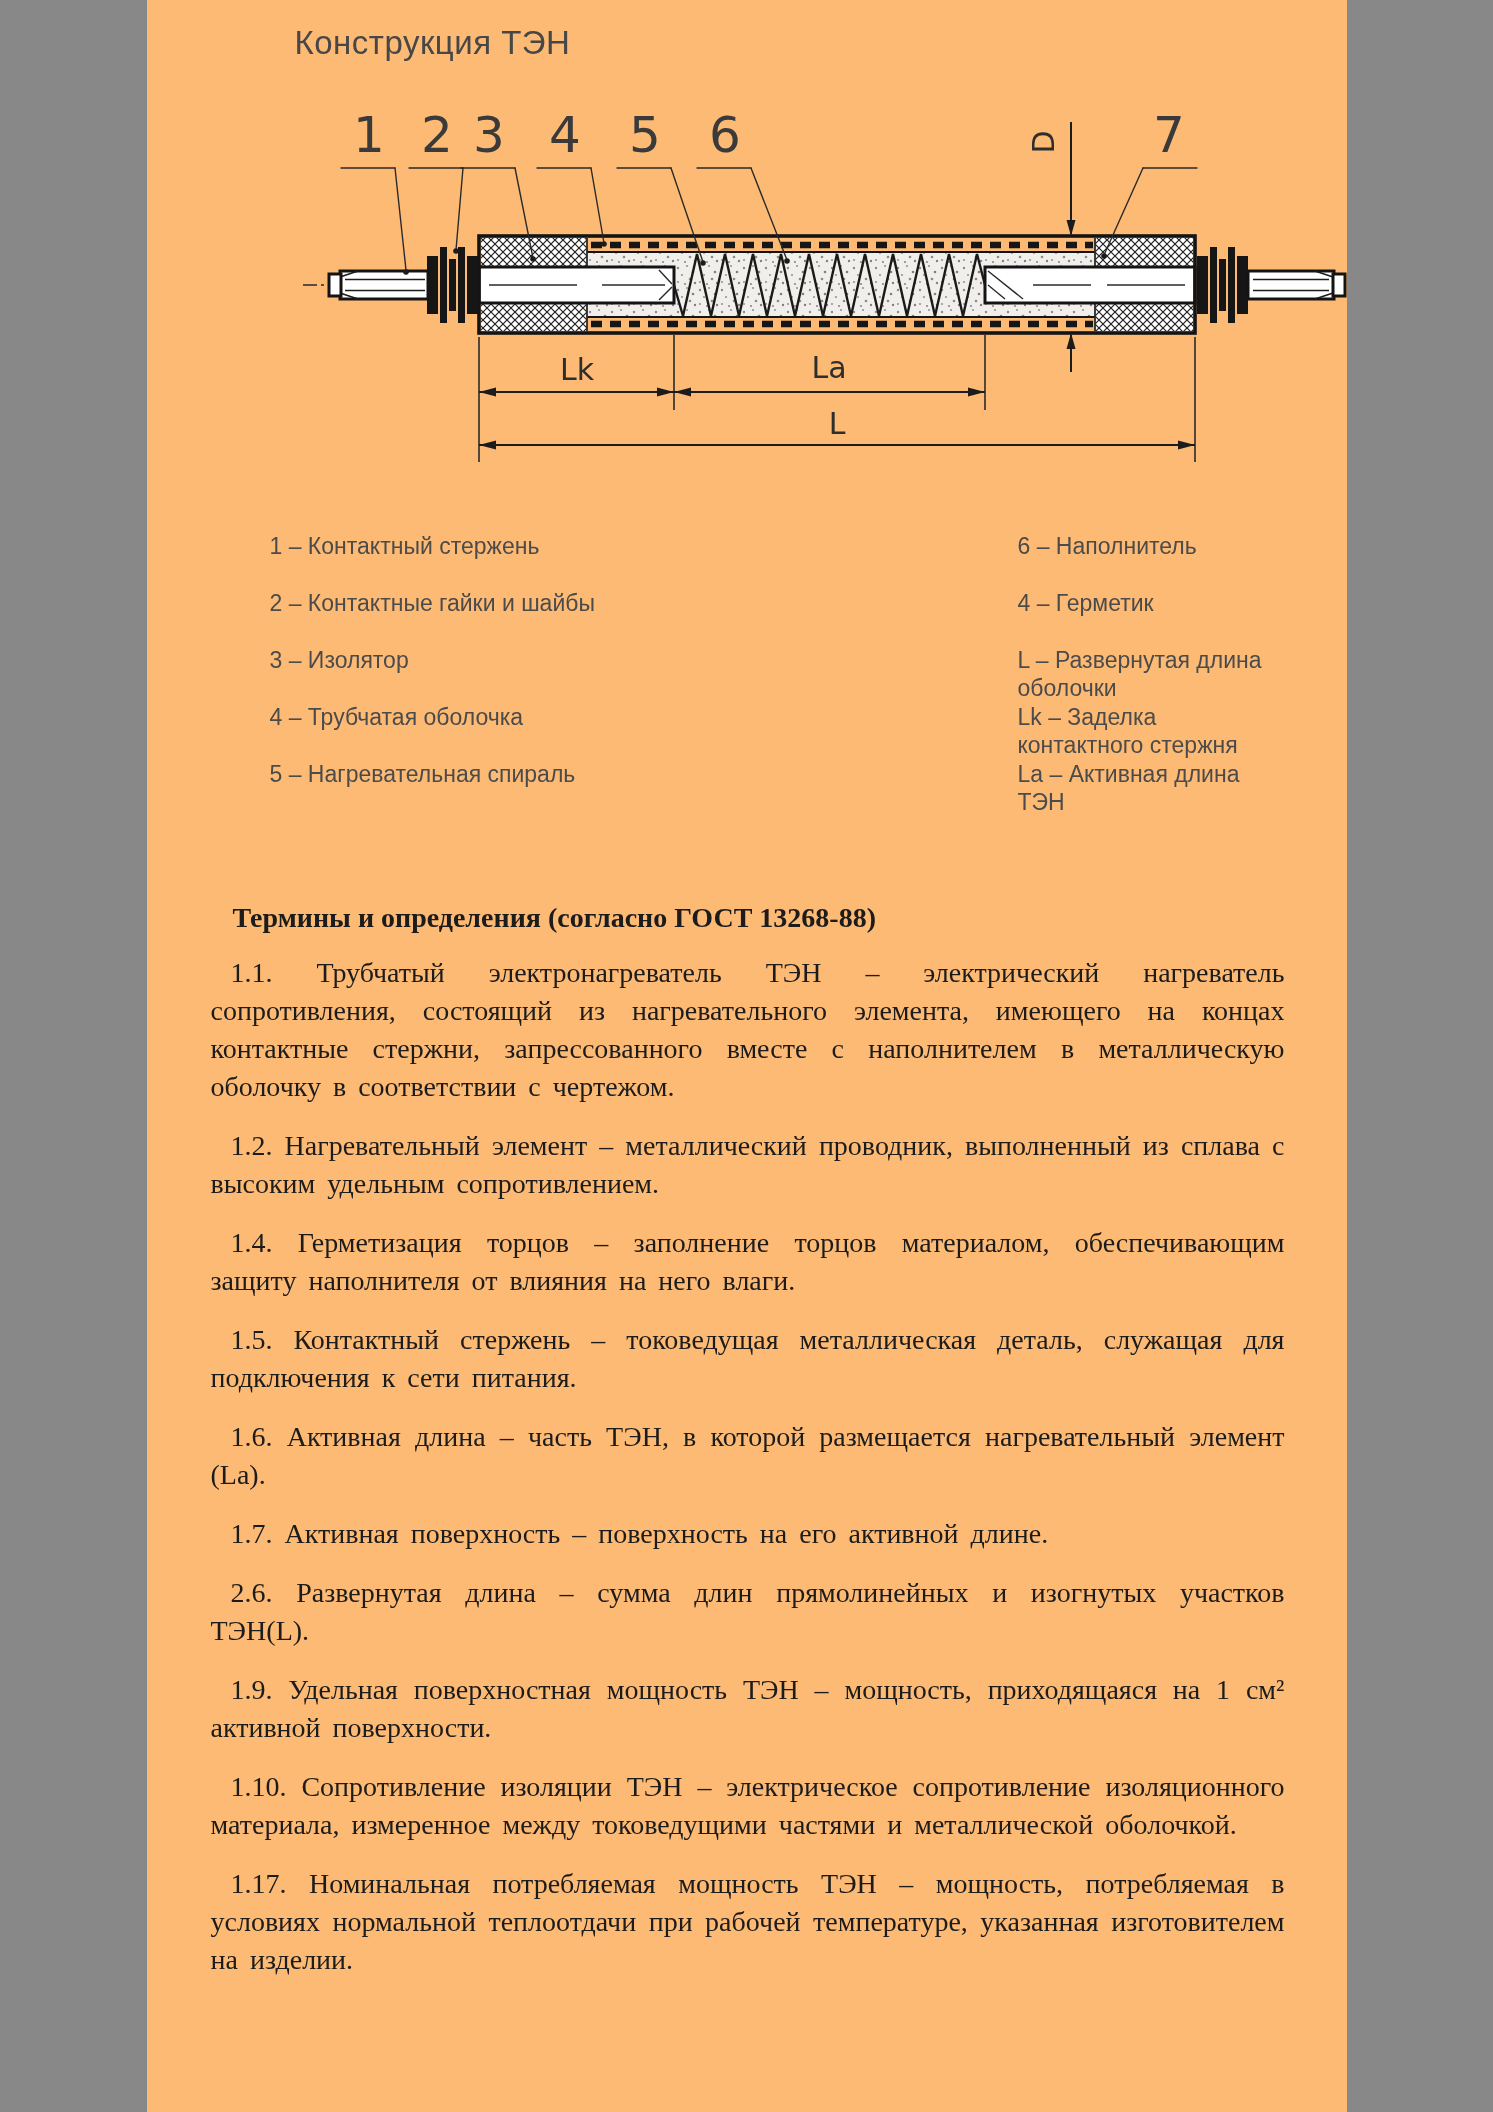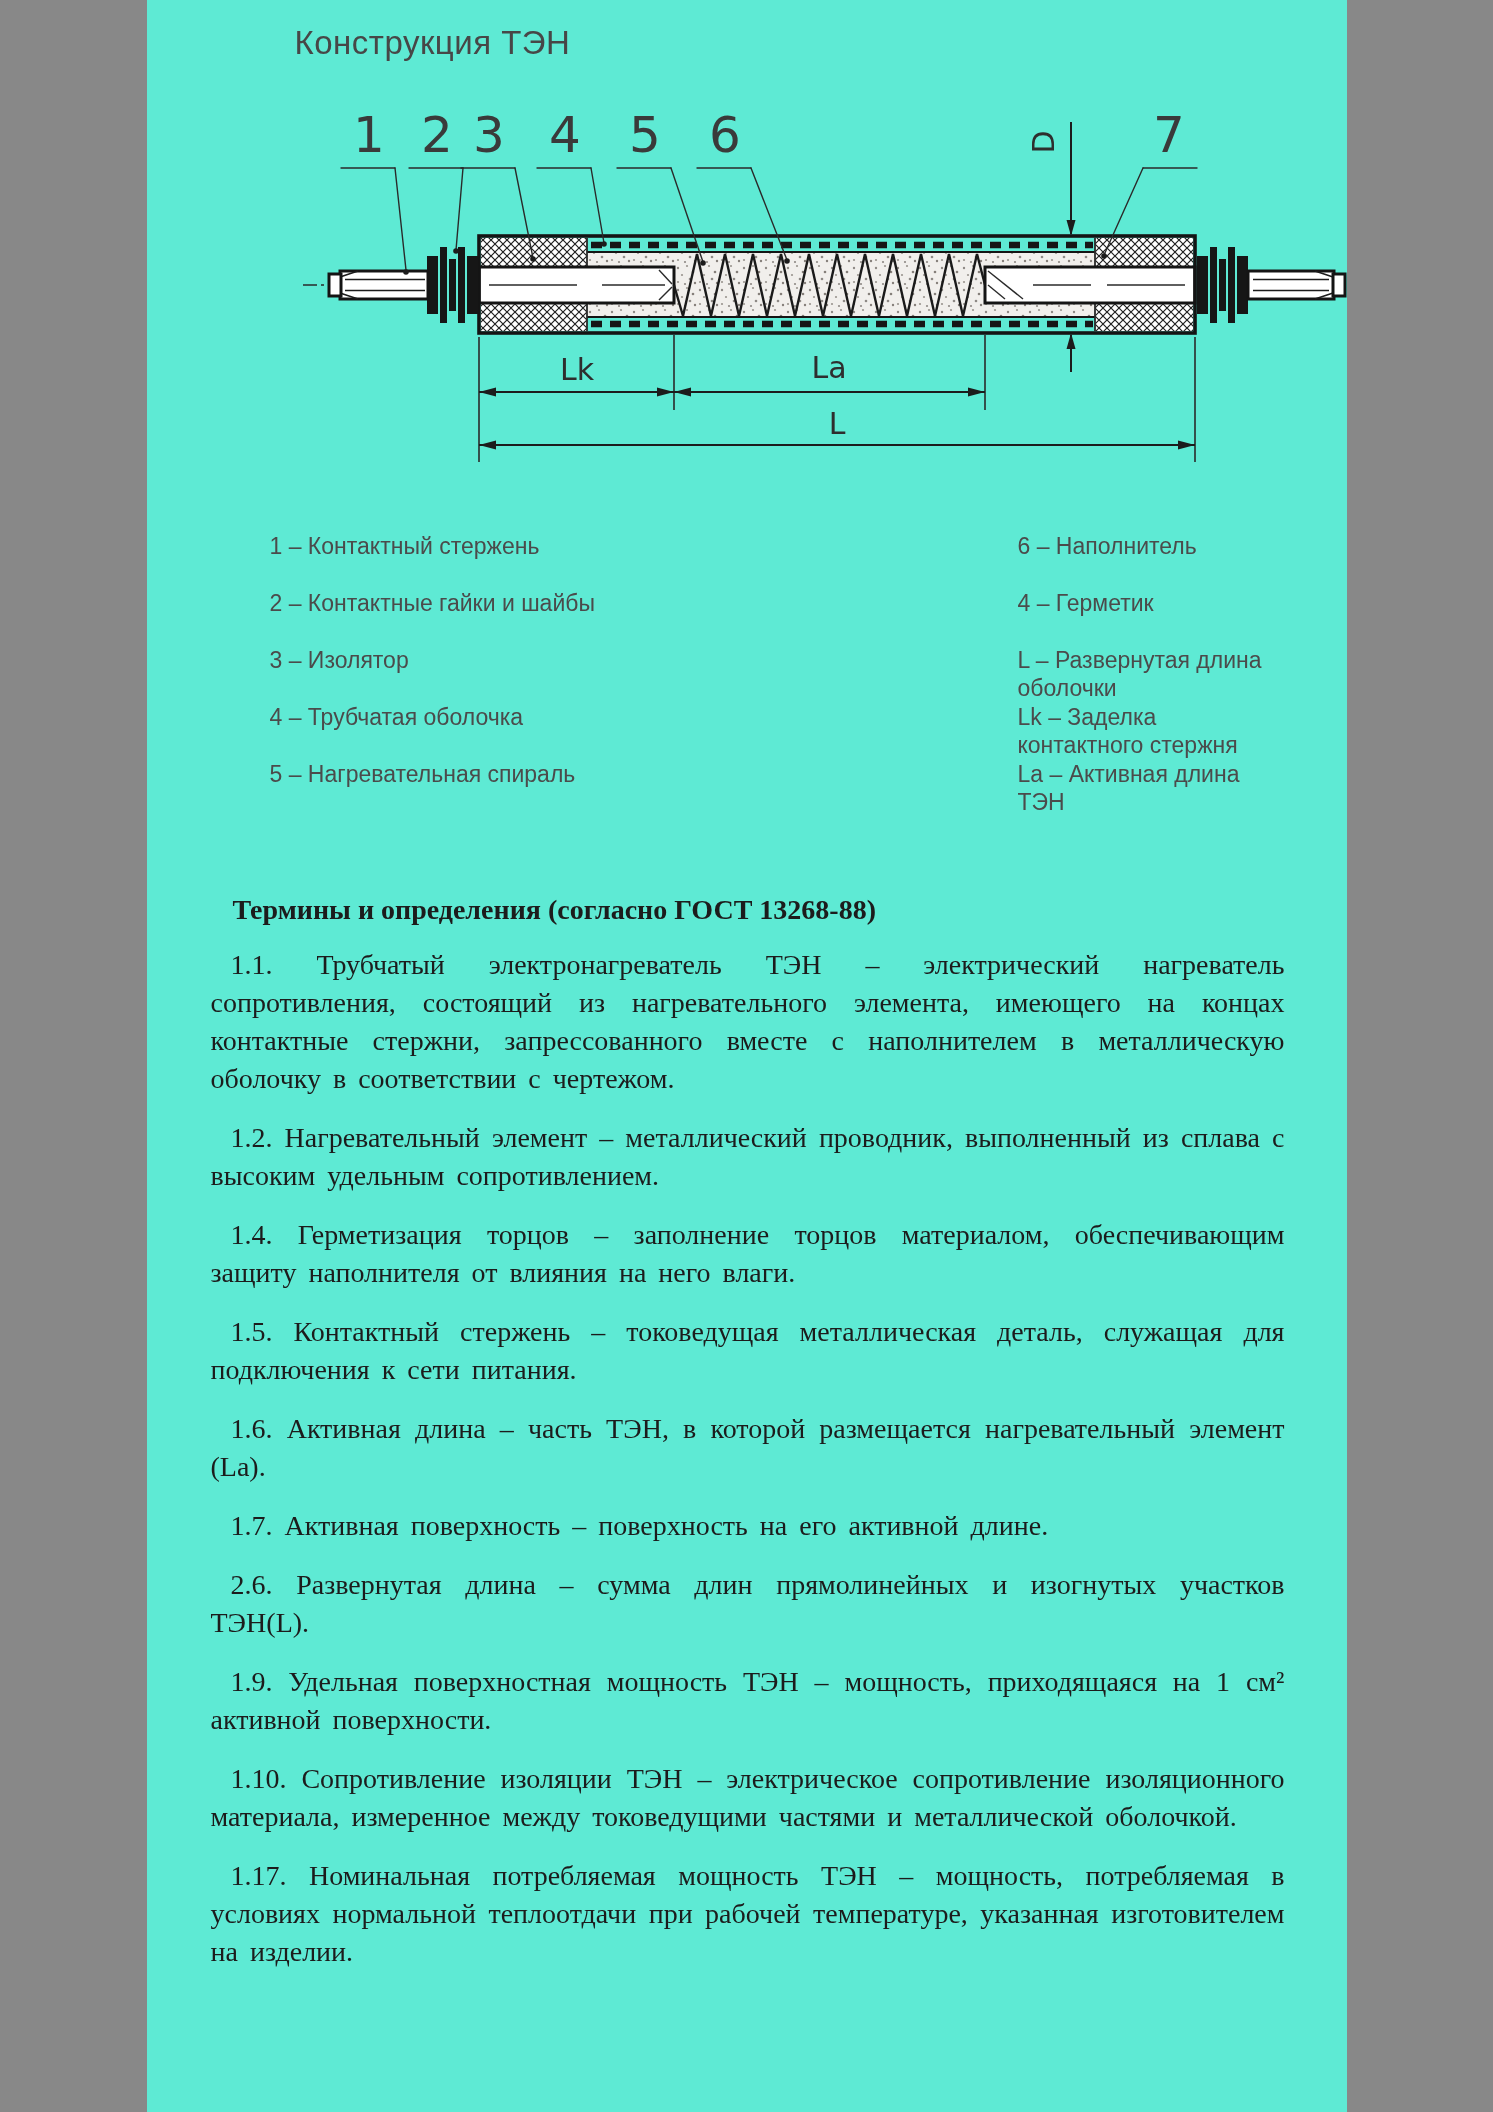--- a/index.html
+++ b/index.html
@@ -1,20 +1,20 @@
 <!DOCTYPE html>
 <html><head>
 <meta charset="utf-8">
 <style>
   html,body{margin:0;padding:0;background:#888;}
   .sheet{
     position:relative;
     width:1200px;height:2112px;
     margin:0 auto;
-    background:#5eead4;
+    background:#fdba74;
     font-family:"Liberation Serif", serif;
     color:#1c1c1c;
     overflow:hidden;
   }
   .doc-title{
     position:absolute;left:148px;top:24px;
     font-family:"Liberation Sans", sans-serif;
     font-size:33px;letter-spacing:.5px;color:#474747;
   }
   .diagram-svg{position:absolute;left:0;top:60px;}
@@ -24,21 +24,21 @@
     font-family:"Liberation Sans", sans-serif;
     font-size:23px;color:#4b4b4b;
   }
   .legend ul{list-style:none;margin:8px;padding:0;}
   .legend li{height:57px;line-height:28px;}
   .terms{
     position:absolute;left:64px;top:886px;right:62px;
     text-align:justify;
   }
   .terms h2{
-    font-size:28px;margin:8px 0 20px 22px;
+    font-size:28px;margin:16px 0 20px 22px;
     font-weight:bold;text-align:left;
   }
   .terms p{
     font-size:28px;line-height:38px;
     margin:12px 0 21px 0;text-indent:20px;
     word-spacing:5px;
   }
   .thin{stroke:#2a2a2a;stroke-width:1.4;fill:none;}
   .co-num{font-family:"DejaVu Sans", sans-serif;font-size:50px;fill:#3a3a3a;}
   .dim-txt{font-family:"DejaVu Sans", sans-serif;font-size:30px;fill:#2e2e2e;}

